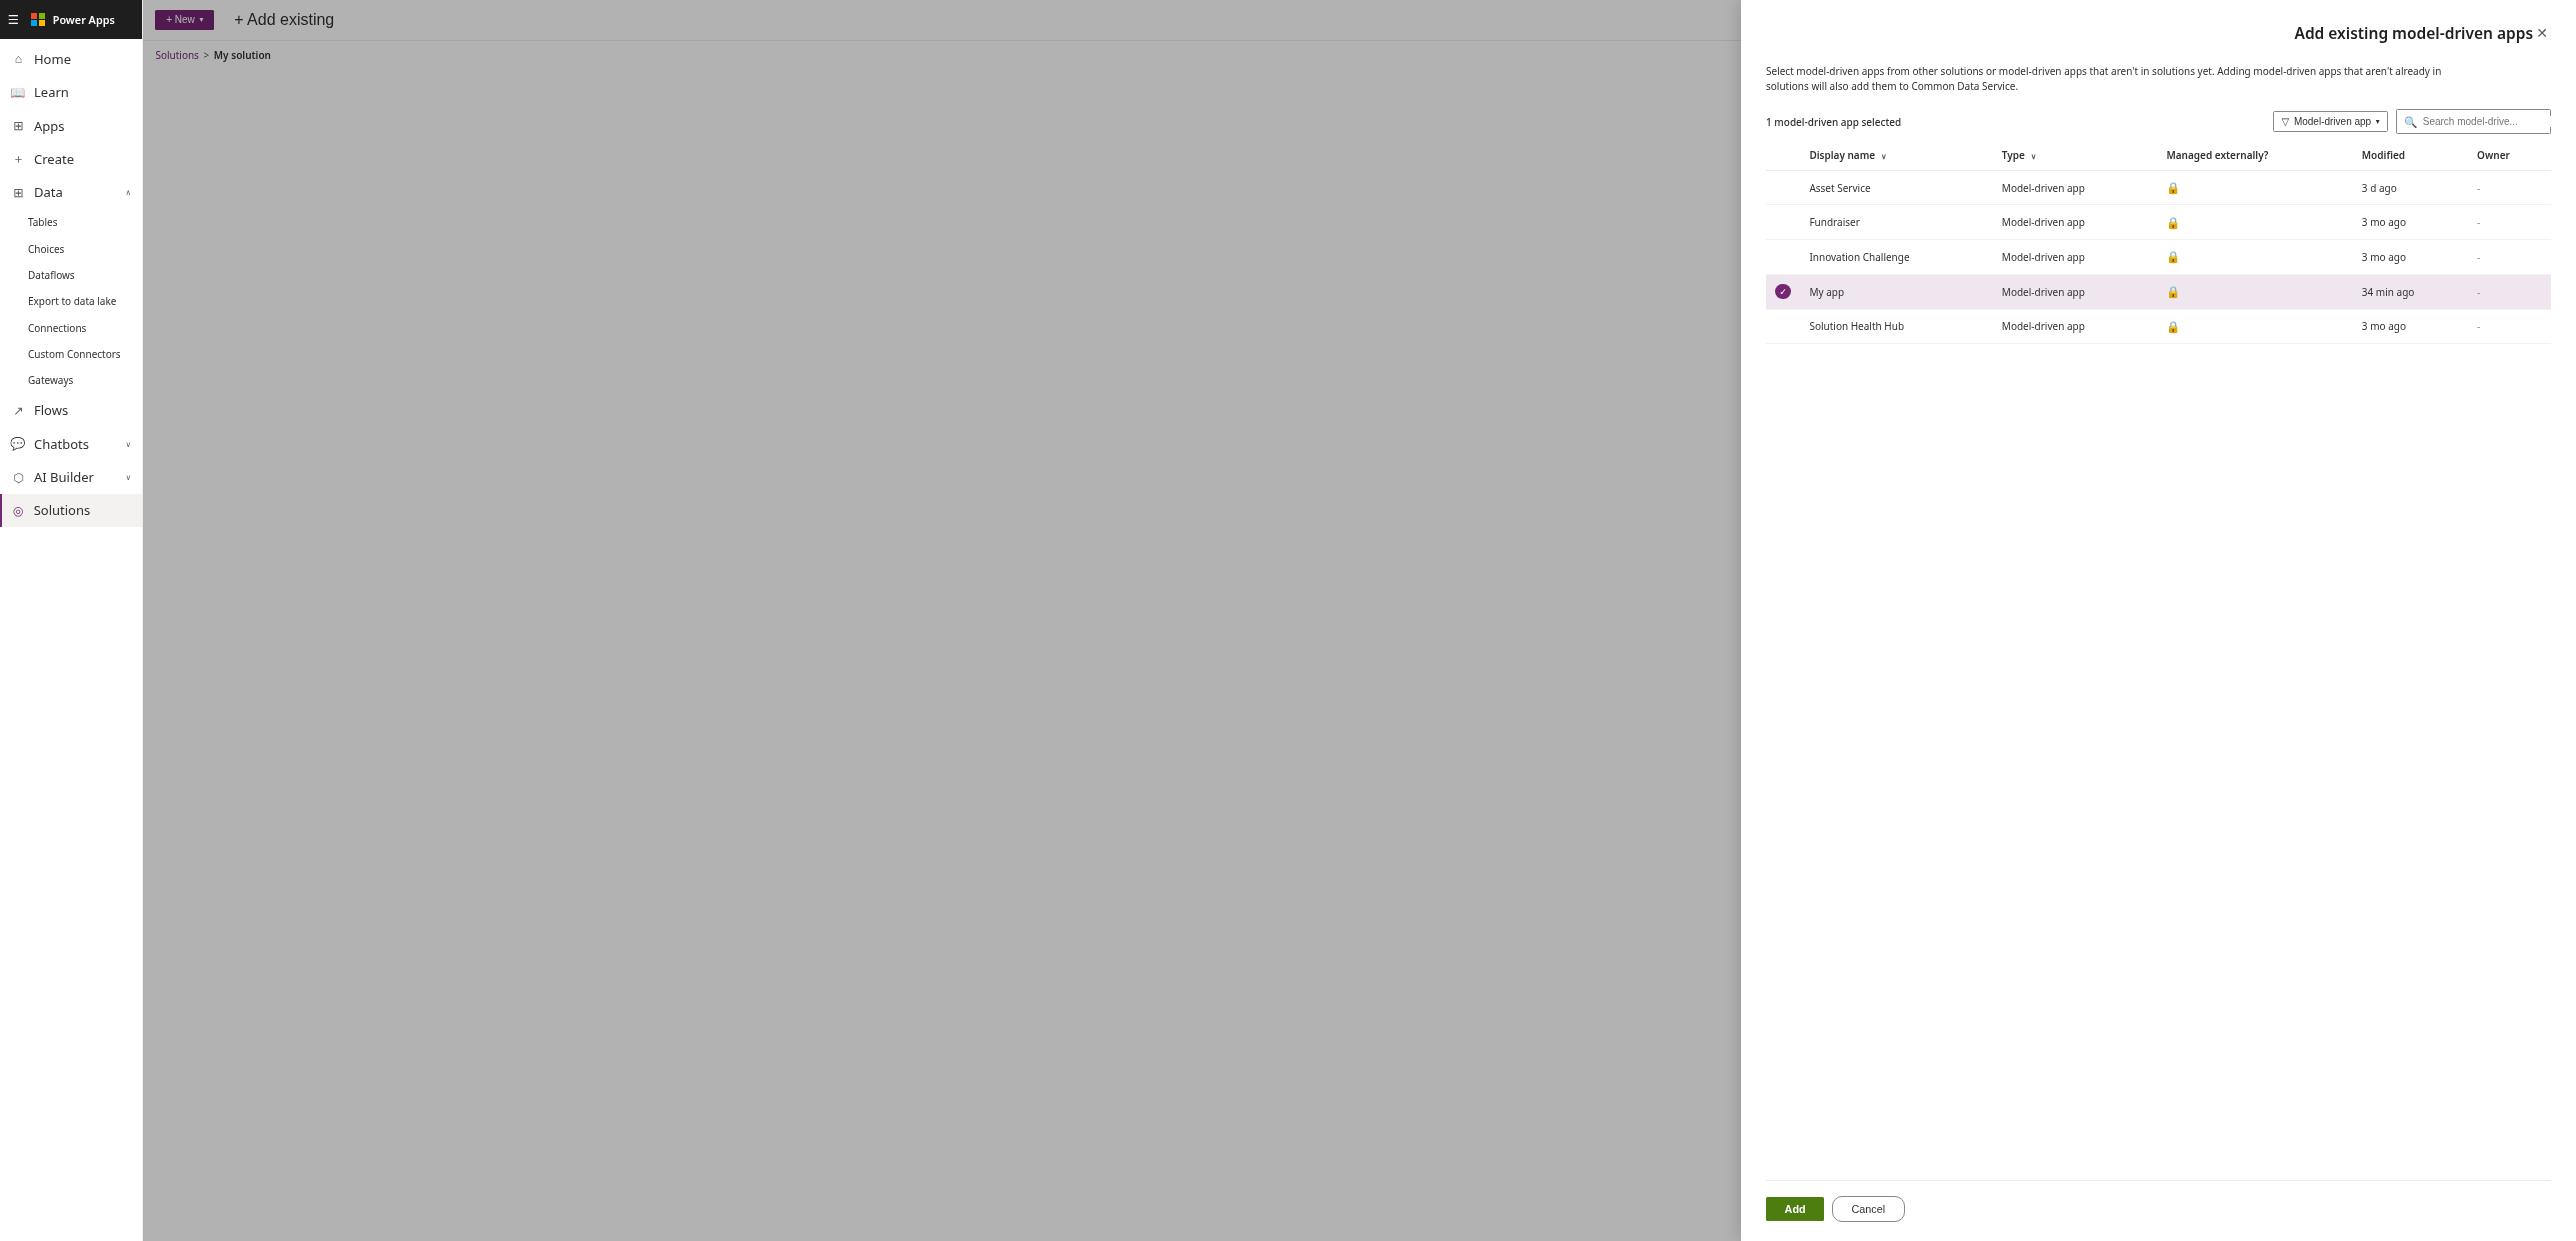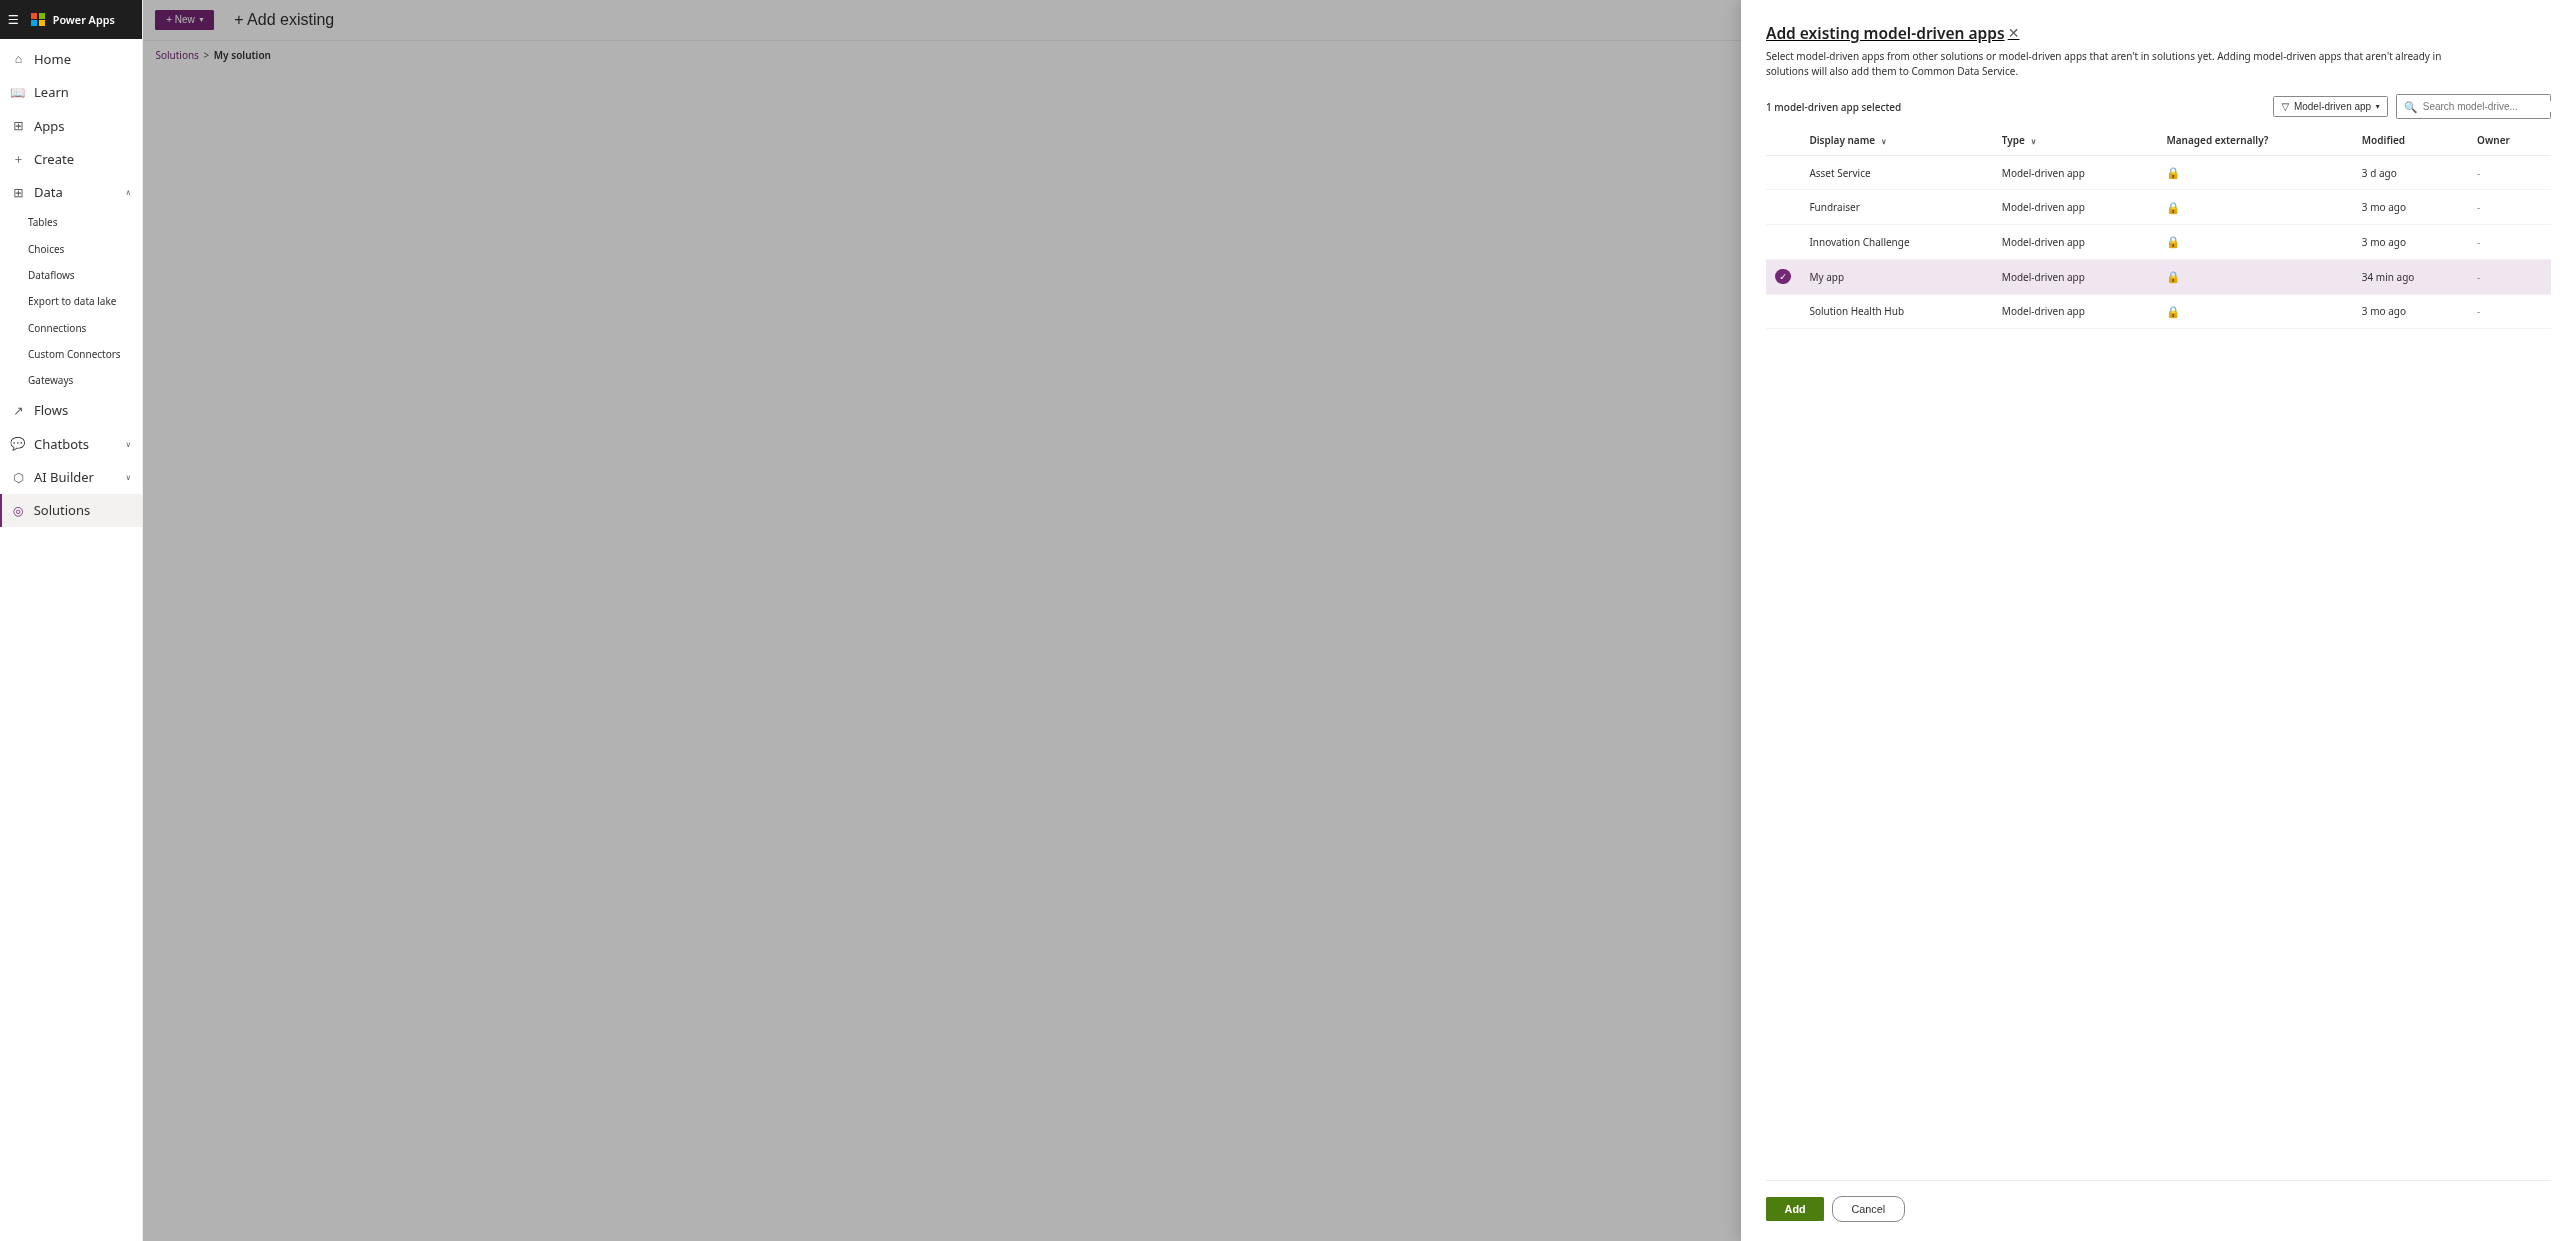--- a/index.html
+++ b/index.html
@@ -142,23 +142,22 @@
       width: 835px;
       max-width: 100%;
       display: flex;
       flex-direction: column;
       box-shadow: -3.1px 0 15.5px rgba(0,0,0,0.15);
       padding: 21.7px 25px 18.6px;
     }
     .dialog-title-row {
       display: flex;
       align-items: flex-start;
-      justify-content: flex-start;
-      margin-bottom: 5px;
-      text-decoration: underline;
+      justify-content: flex-end;
+      margin-bottom: 20px;
     }
     .dialog-title {
       font-size: 15.5px;
       font-weight: 600;
       color: #201f1e;
     }
     .close-btn {
       background: none;
       border: none;
       cursor: pointer;

